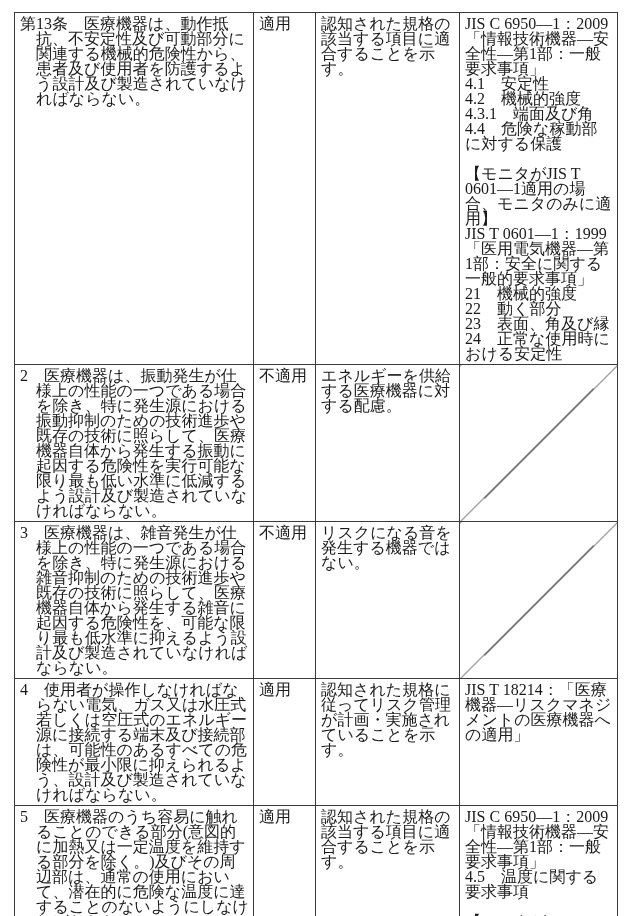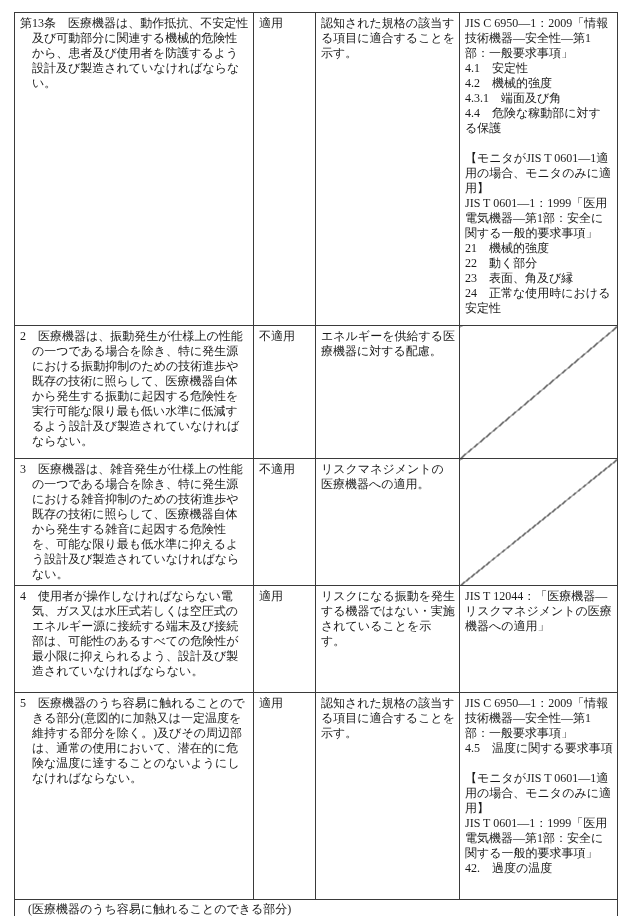--- a/index.html
+++ b/index.html
@@ -17,21 +17,21 @@
   }
   table.reqs {
     border-collapse: collapse;
     table-layout: fixed;
     width: 603px;
   }
   table.reqs td {
     border: 1px solid #3a3a3a;
     vertical-align: top;
     padding: 3px 4px 3px 5px;
-    font-size: 12px;
+    font-size: 16px;
     line-height: 15px;
     overflow: hidden;
   }
   .col-clause   { width: 239px; }
   .col-apply    { width: 62px;  }
   .col-explain  { width: 144px; }
   .col-standard { width: 158px; }
 
   .hang {
     padding-left: 1em;
@@ -107,37 +107,37 @@
     </tr>
 
     <tr style="height:125px;">
       <td>
         <div class="hang">3　医療機器は、雑音発生が仕様上の性能の一つである場合を除き、特に発生源における雑音抑制のための技術進歩や既存の技術に照らして、医療機器自体から発生する雑音に起因する危険性を、可能な限り最も低水準に抑えるよう設計及び製造されていなければならない。</div>
       </td>
       <td>
         <div>不適用</div>
       </td>
       <td>
-        <div>リスクマネジメントの医療機器への適用。</div>
+        <div>リスクになる音を発生する機器ではない。</div>
       </td>
       <td class="diag"></td>
     </tr>
 
     <tr style="height:107px;">
       <td>
         <div class="hang">4　使用者が操作しなければならない電気、ガス又は水圧式若しくは空圧式のエネルギー源に接続する端末及び接続部は、可能性のあるすべての危険性が最小限に抑えられるよう、設計及び製造されていなければならない。</div>
       </td>
       <td>
         <div>適用</div>
       </td>
       <td>
-        <div>リスクになる振動を発生する機器ではない・実施されていることを示す。</div>
+        <div>認知された規格に従ってリスク管理が計画・実施されていることを示す。</div>
       </td>
       <td>
-        <div class="pre">JIS T 12044：「医療機器―リスクマネジメントの医療機器への適用」</div>
+        <div class="pre">JIS T 18214：「医療機器―リスクマネジメントの医療機器への適用」</div>
       </td>
     </tr>
 
     <tr style="height:207px;">
       <td>
         <div class="hang">5　医療機器のうち容易に触れることのできる部分(意図的に加熱又は一定温度を維持する部分を除く。)及びその周辺部は、通常の使用において、潜在的に危険な温度に達することのないようにしなければならない。</div>
       </td>
       <td>
         <div>適用</div>
       </td>

